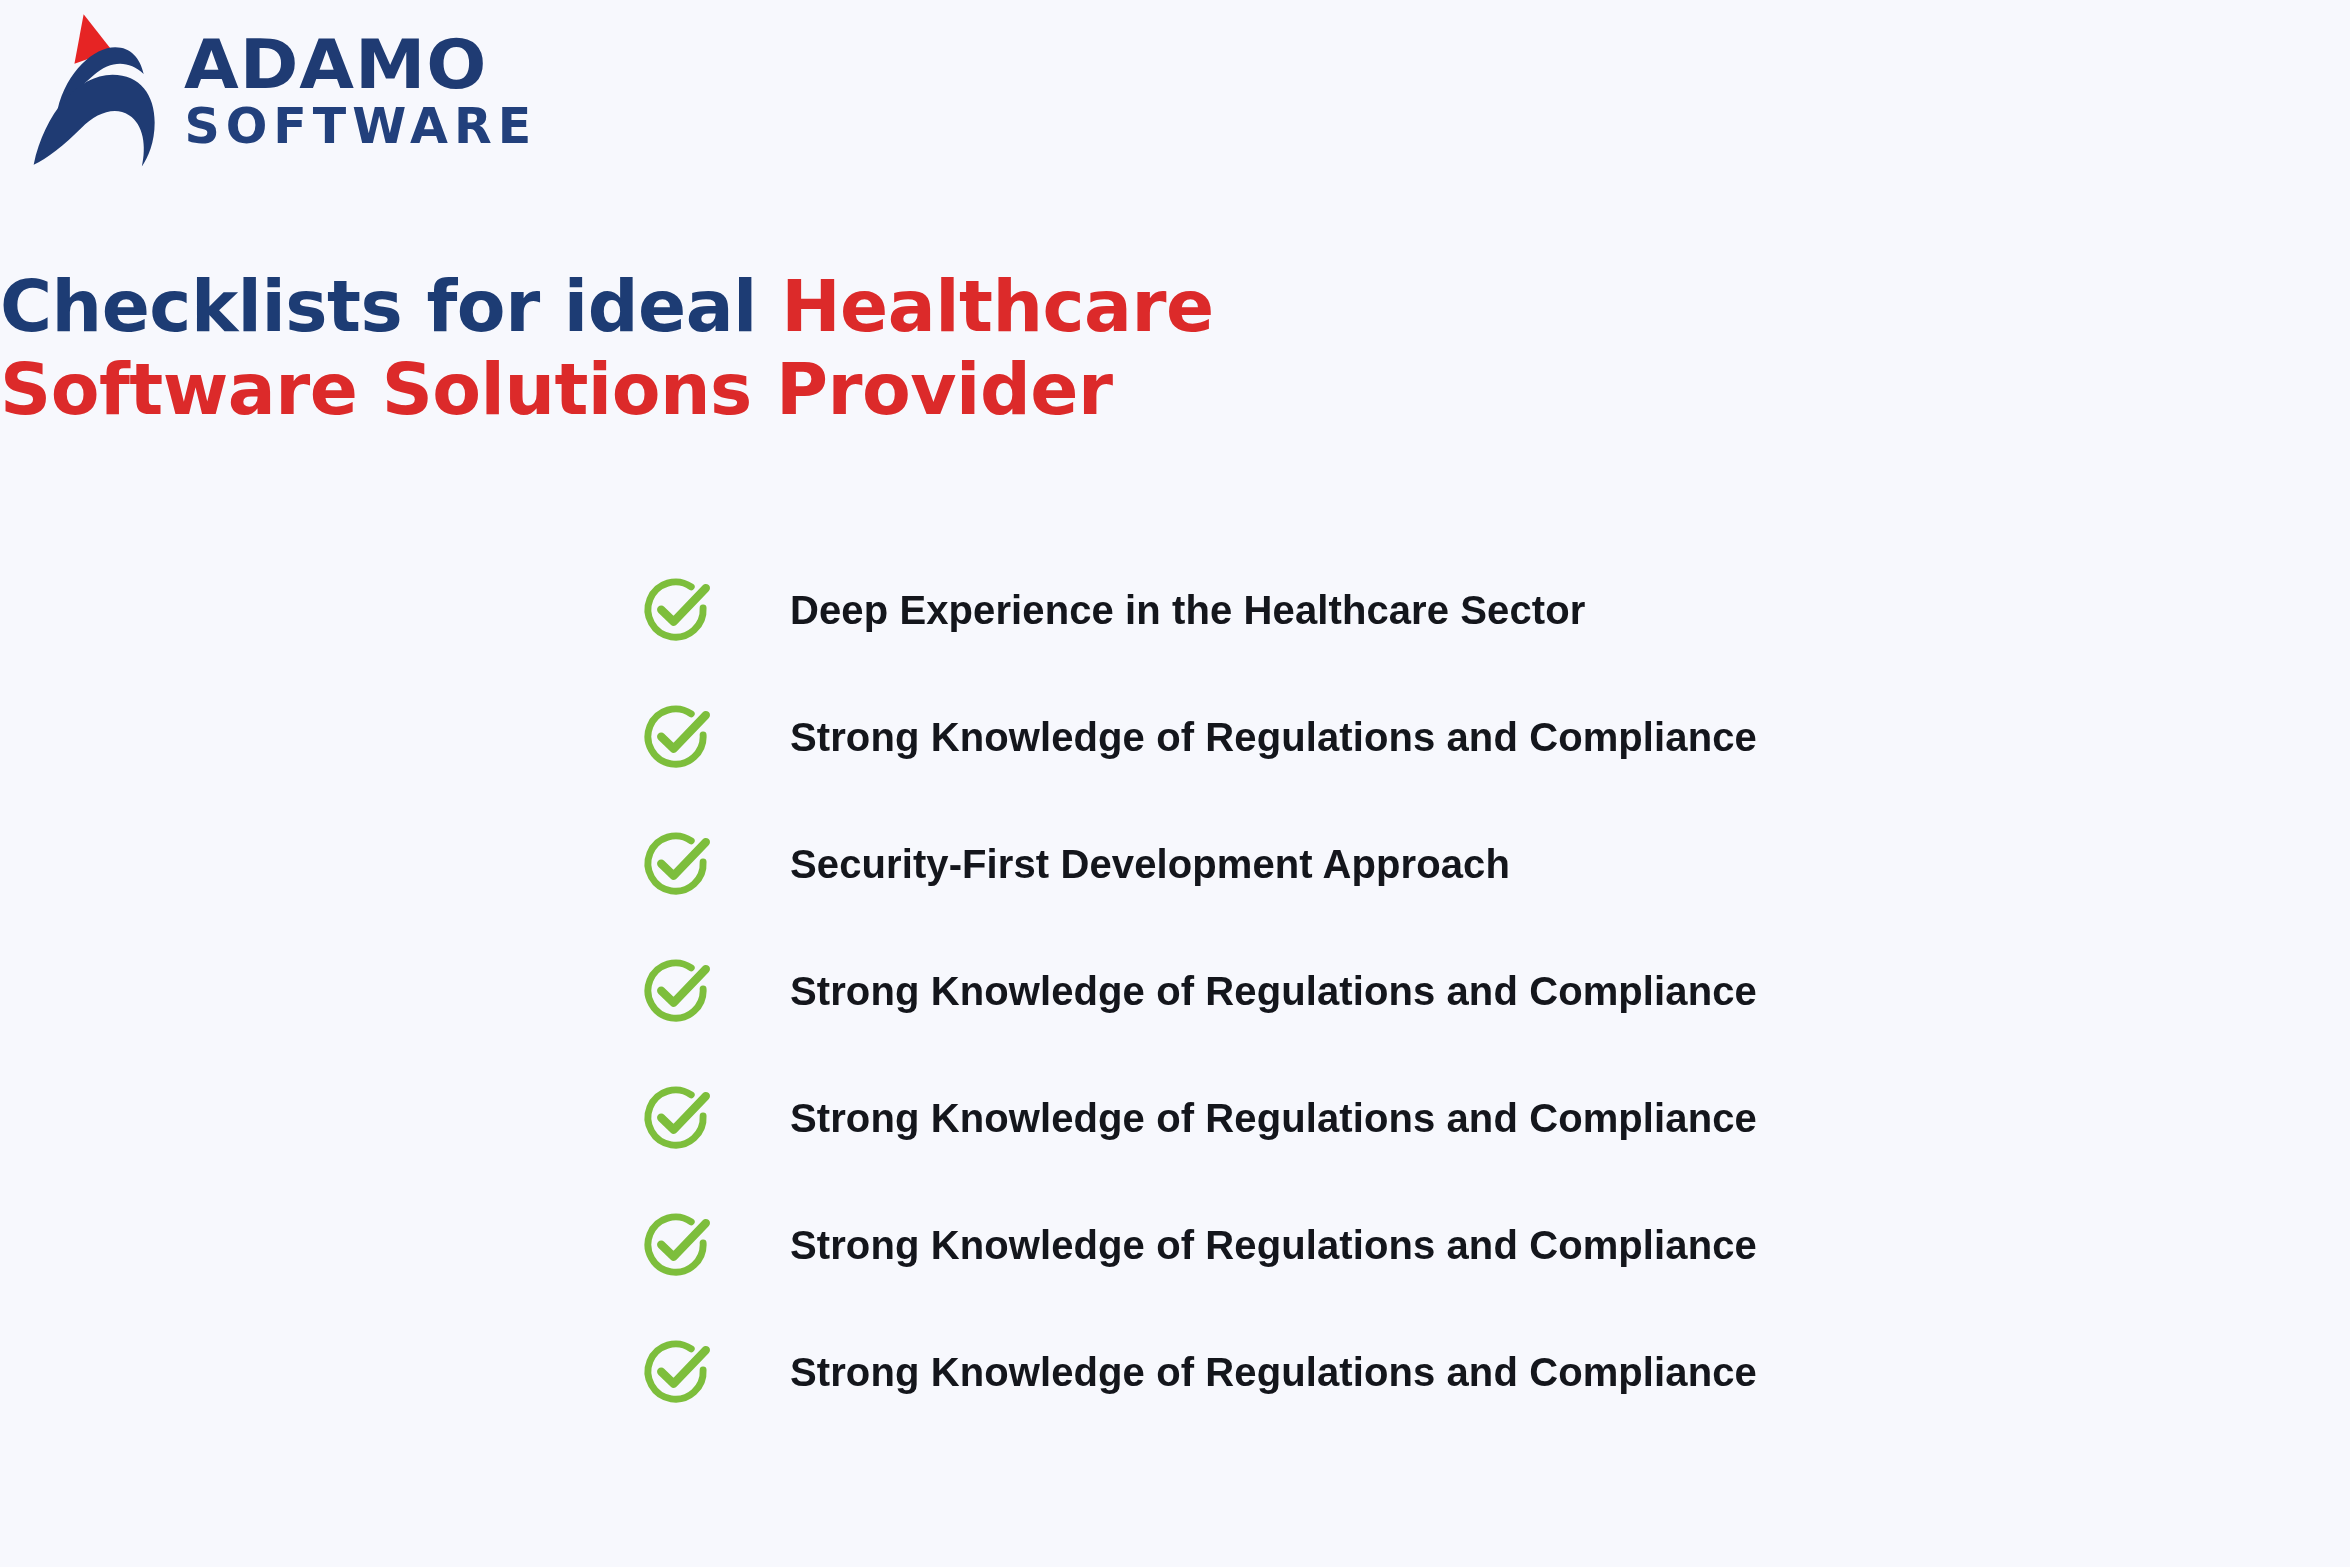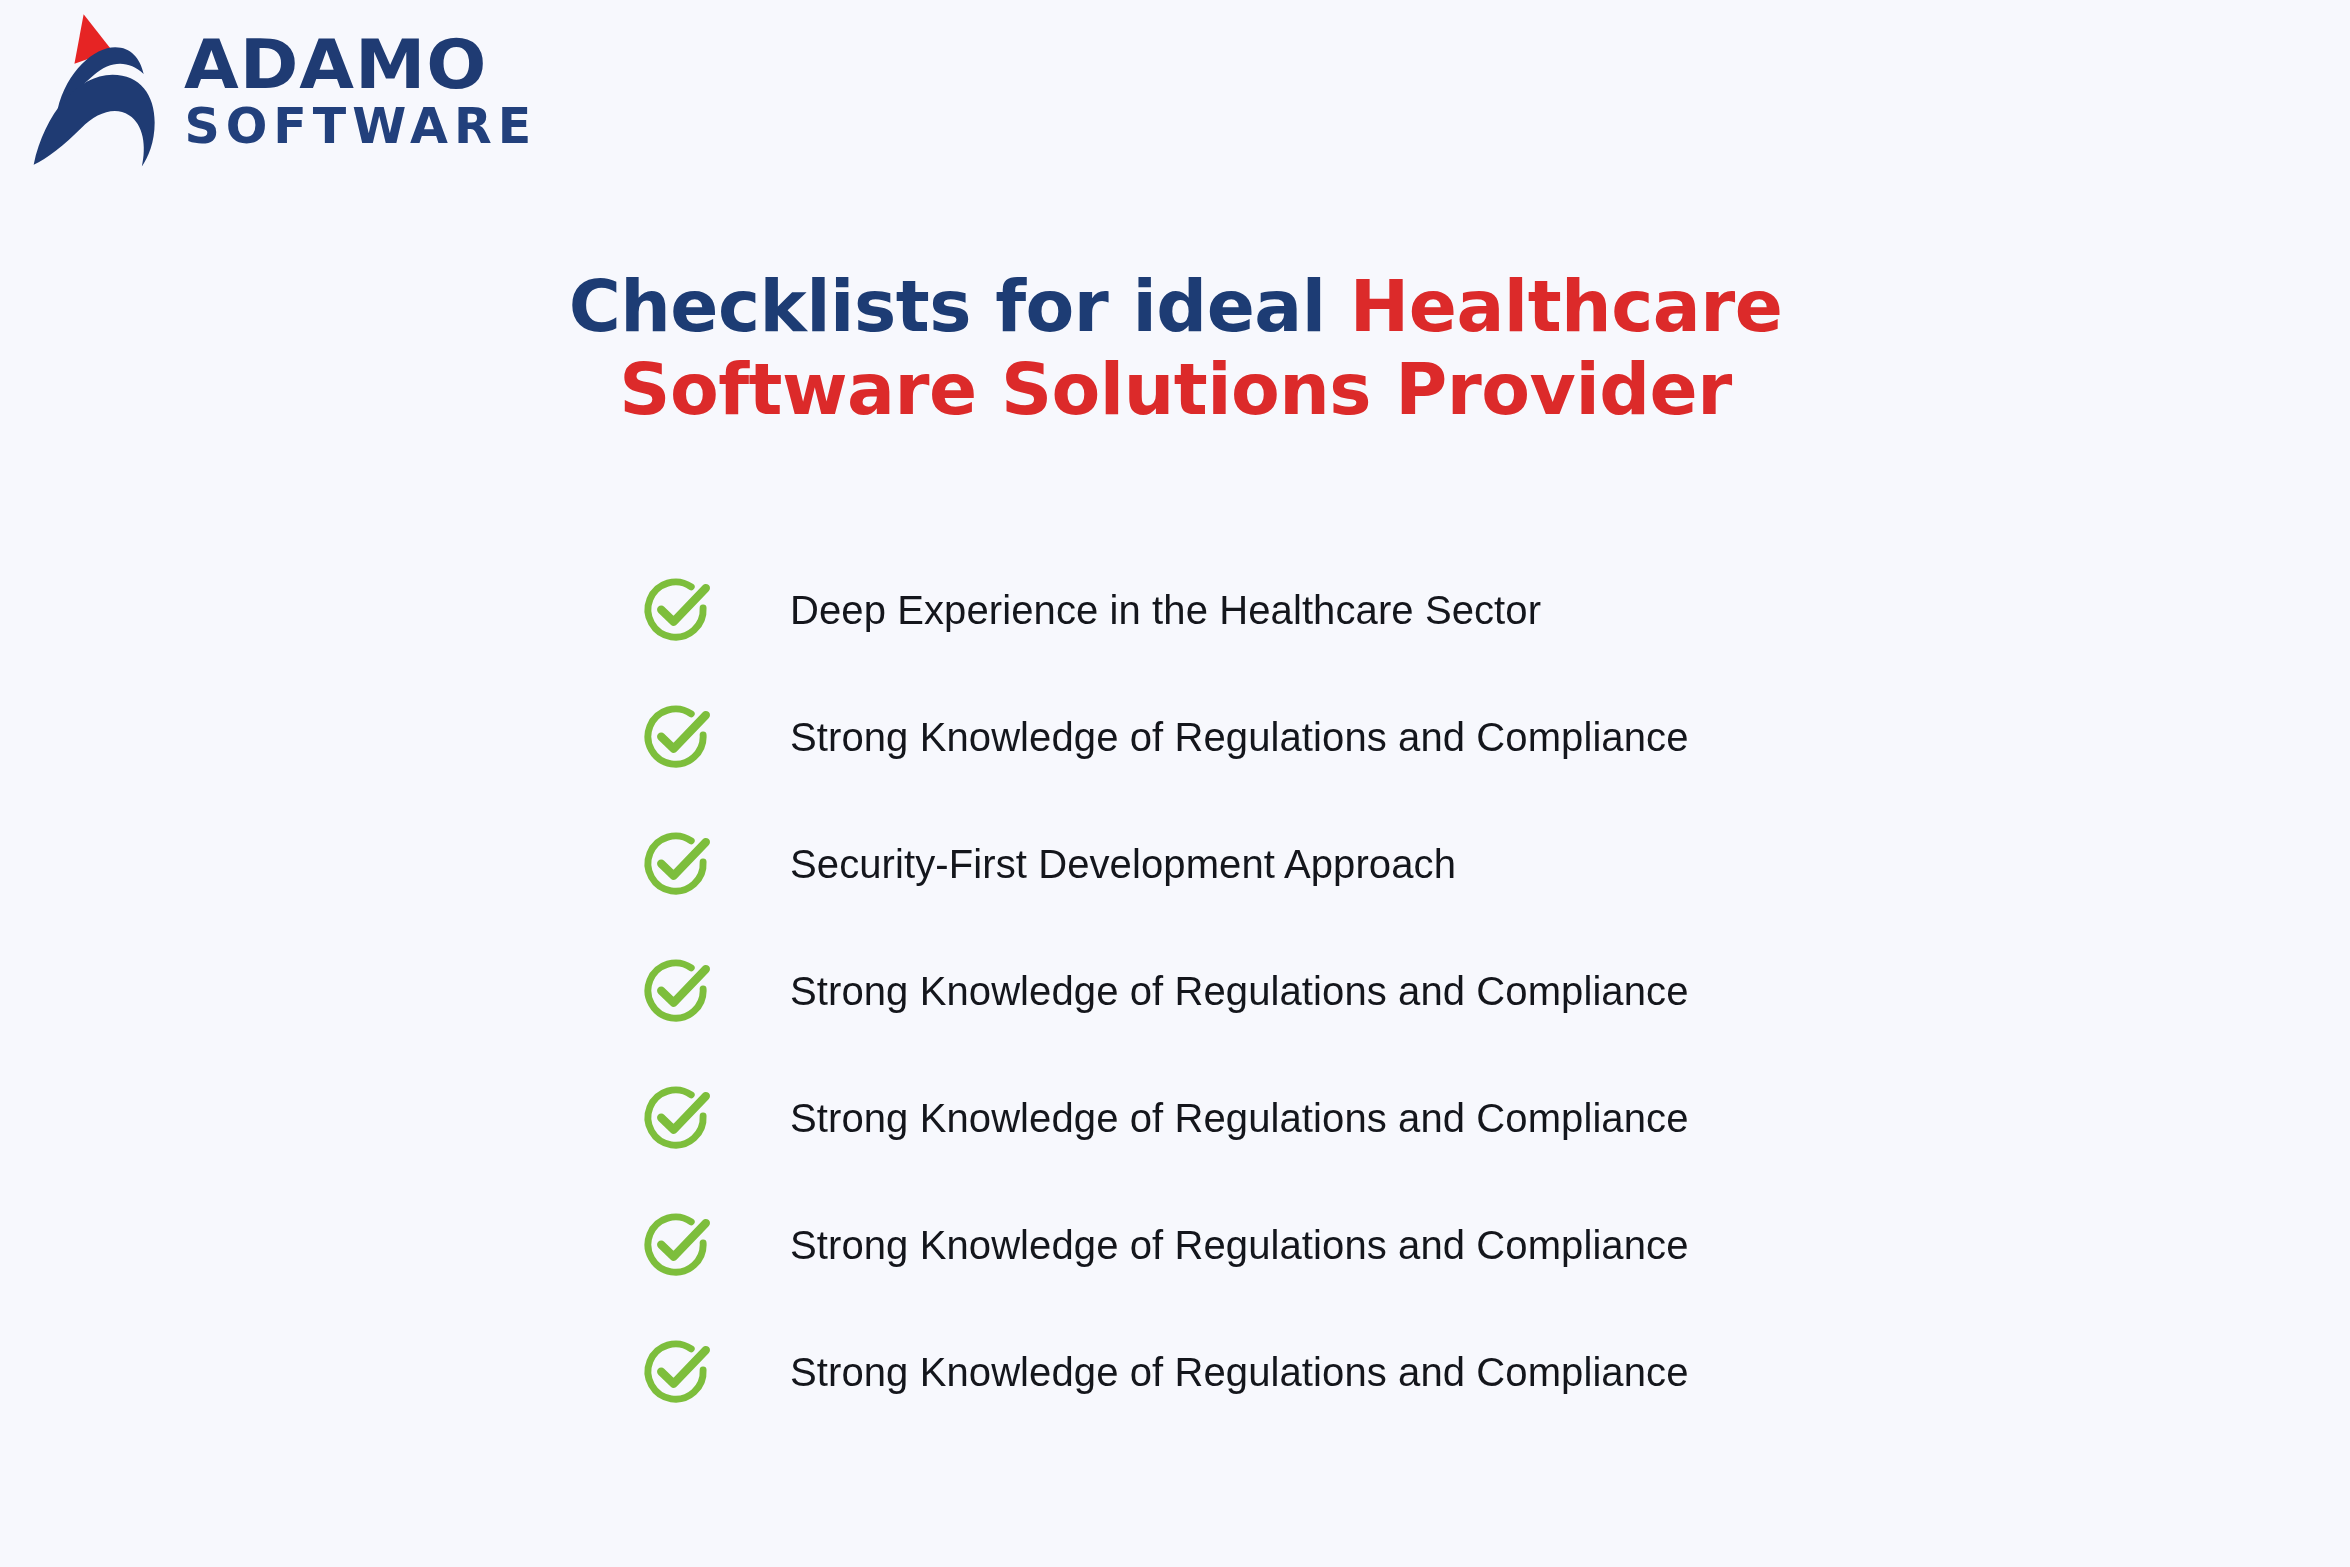--- a/index.html
+++ b/index.html
@@ -56,21 +56,21 @@
     line-height: 1.05;
     margin-top: 3.7px;
   }
 
   
   .headline {
     position: absolute;
     left: 0;
     right: 0;
     top: 217px;
-    text-align: center;
+    text-align: left;
     font-family: "DejaVu Sans", sans-serif;
     font-weight: 700;
     font-size: 71px;
     line-height: 1.17;
     letter-spacing: -0.5px;
   }
   .headline .nav { color: #1d3c74; }
   .headline .red { color: #dc2a2a; }
 
   
@@ -91,21 +91,21 @@
   .check-icon {
     width: 72px;
     height: 72px;
     flex: 0 0 auto;
     display: block;
   }
   .check-label {
     margin-left: 77px;
     font-family: "Liberation Sans", "DejaVu Sans", sans-serif;
     font-size: 40px;
-    font-weight: 400;
+    font-weight: 700;
     color: #14161c;
     letter-spacing: 0.1px;
     white-space: nowrap;
   }
 </style>
 </head>
 <body>
 
 <div class="logo-block">
   <svg class="logo-mark" viewBox="0 0 152 180" aria-hidden="true">

